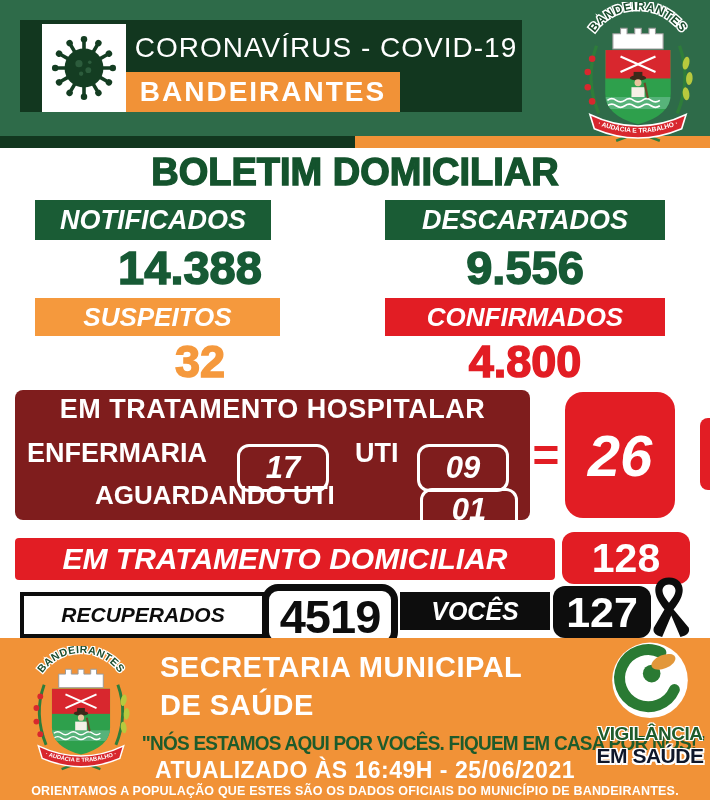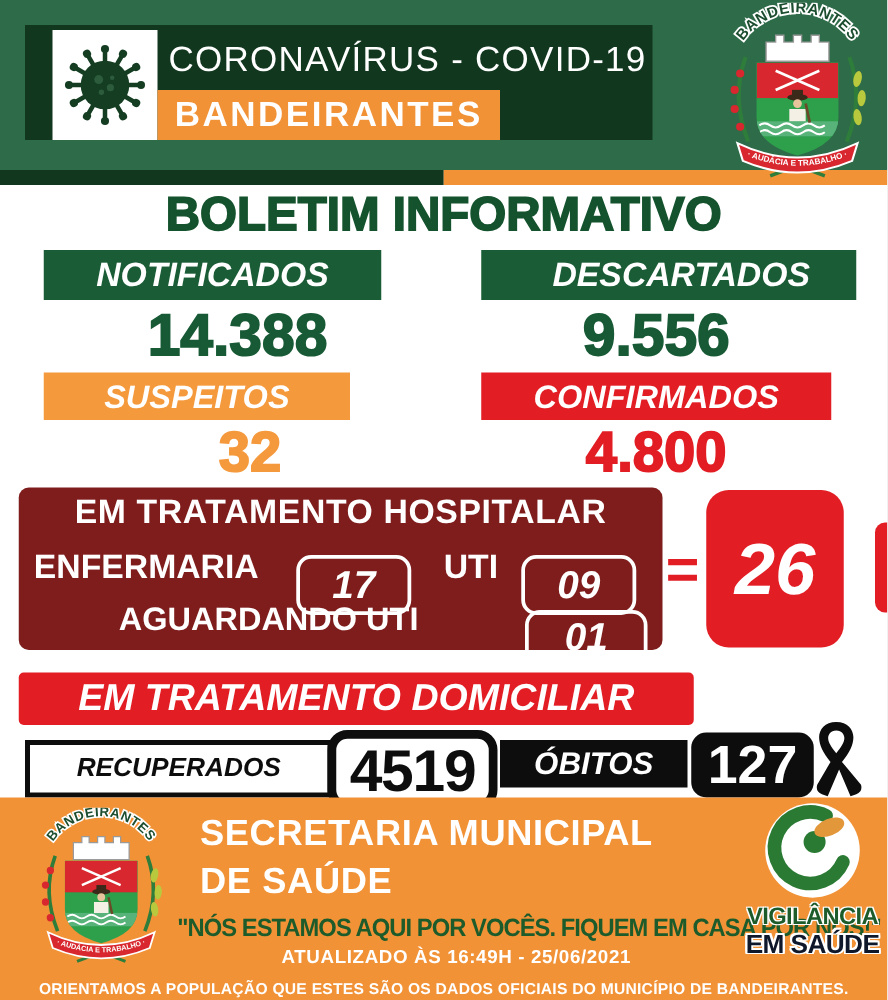--- a/index.html
+++ b/index.html
@@ -27,22 +27,22 @@
   .crest-header{position:absolute;top:2px;left:572px;width:132px;height:142px;z-index:4;}
   .crest-header svg,.crest-footer svg{width:100%;height:100%;}
   
   .bulletin-title{
     position:absolute;top:150px;left:0;width:710px;height:44px;text-align:center;
     color:#14532d;font-size:38px;font-weight:bold;letter-spacing:0px;line-height:44px;
     -webkit-text-stroke:1.4px #14532d;
   }
   .bar{position:absolute;display:flex;align-items:center;justify-content:center;
        color:#fff;font-style:italic;font-weight:bold;white-space:nowrap;}
-  .bar-notificados{top:200px;left:35px;width:270px;height:40px;background:#1a5c35;font-size:27px;}
-  .bar-descartados{top:200px;left:385px;width:280px;height:40px;background:#1a5c35;font-size:27px;padding-left:20px;}
+  .bar-notificados{top:200px;left:35px;width:236px;height:40px;background:#1a5c35;font-size:27px;}
+  .bar-descartados{top:200px;left:385px;width:280px;height:40px;background:#1a5c35;font-size:27px;}
   .bar-suspeitos{top:298px;left:35px;width:245px;height:38px;background:#f5993d;font-size:26px;}
   .bar-confirmados{top:298px;left:385px;width:280px;height:38px;background:#e21d24;font-size:26px;}
   .stat-value{position:absolute;text-align:center;font-weight:bold;white-space:nowrap;}
   .val-notificados{top:240px;left:25px;width:330px;height:52px;font-size:47px;color:#175a35;-webkit-text-stroke:1.5px #175a35;}
   .val-descartados{top:240px;left:385px;width:280px;height:52px;font-size:47px;color:#175a35;-webkit-text-stroke:1.5px #175a35;}
   .val-suspeitos{top:336px;left:25px;width:350px;height:50px;font-size:45px;color:#f5993d;-webkit-text-stroke:1.5px #f5993d;}
   .val-confirmados{top:336px;left:385px;width:280px;height:50px;font-size:45px;color:#e21d24;-webkit-text-stroke:1.5px #e21d24;}
   
   .hospital-panel{position:absolute;top:390px;left:15px;width:515px;height:130px;background:#7f1d1d;border-radius:8px;color:#fff;}
   .hosp-title{position:absolute;top:4px;left:0;width:100%;text-align:center;font-size:27px;font-weight:bold;letter-spacing:0.5px;white-space:nowrap;}
@@ -85,21 +85,21 @@
   .mourning-ribbon{position:absolute;top:576px;left:646px;width:46px;height:64px;}
   .mourning-ribbon svg{width:100%;height:100%;}
   
   .footer{position:absolute;top:638px;left:0;width:710px;height:162px;background:#f19237;}
   .crest-footer{position:absolute;top:8px;left:20px;width:122px;height:126px;}
   .org-title{position:absolute;top:10px;left:160px;width:400px;
              color:#ffffff;font-size:29px;font-weight:bold;line-height:38px;letter-spacing:0.5px;}
   .quote{position:absolute;top:94px;left:130px;width:470px;text-align:center;
          color:#1e5b2b;font-size:20px;font-weight:bold;letter-spacing:-0.8px;white-space:nowrap;transform:scaleX(0.95);}
   .updated{position:absolute;top:119px;left:130px;width:470px;text-align:center;
-           color:#ffffff;font-size:15px;font-weight:bold;letter-spacing:0.5px;white-space:nowrap;}
+           color:#ffffff;font-size:23px;font-weight:bold;letter-spacing:0.5px;white-space:nowrap;}
   .disclaimer{position:absolute;top:146px;left:0;width:710px;text-align:center;
               color:#ffffff;font-size:12.5px;font-weight:bold;letter-spacing:0.2px;white-space:nowrap;}
   .vigilancia{position:absolute;top:2px;left:594px;width:112px;text-align:center;}
   .vigilancia svg{width:84px;height:84px;display:block;margin:0 auto;}
   .vig-line1{color:#1e5b2b;font-size:19px;font-weight:bold;letter-spacing:-0.5px;line-height:20px;
              text-shadow:-1px -1px 0 #fff,1px -1px 0 #fff,-1px 1px 0 #fff,1px 1px 0 #fff;}
   .vig-line2{color:#0f172a;font-size:21px;font-weight:bold;letter-spacing:-0.5px;line-height:23px;
              text-shadow:-1.5px -1.5px 0 #fff,1.5px -1.5px 0 #fff,-1.5px 1.5px 0 #fff,1.5px 1.5px 0 #fff,0 -1.5px 0 #fff,0 1.5px 0 #fff,-1.5px 0 0 #fff,1.5px 0 0 #fff;}
 </style>
 </head>
@@ -202,21 +202,21 @@
     <div class="city-band">BANDEIRANTES</div>
     <div class="crest-header">
       <svg>
           <use href="#sym-crest"></use>
         </svg>
     </div>
   </div>
   <div class="divider-left"></div>
   <div class="divider-right"></div>
 
-  <div class="bulletin-title">BOLETIM INFORMATIVO</div>
+  <div class="bulletin-title">BOLETIM DOMICILIAR</div>
 
   <div class="bar bar-notificados">NOTIFICADOS</div>
   <div class="bar bar-descartados">DESCARTADOS</div>
   <div class="stat-value val-notificados">14.388</div>
   <div class="stat-value val-descartados">9.556</div>
   <div class="bar bar-suspeitos">SUSPEITOS</div>
   <div class="bar bar-confirmados">CONFIRMADOS</div>
   <div class="stat-value val-suspeitos">32</div>
   <div class="stat-value val-confirmados">4.800</div>
 
@@ -227,24 +227,25 @@
     <div class="hosp-label lbl-uti">UTI</div>
     <div class="num-box box-uti">09</div>
     <div class="hosp-label lbl-aguardando">AGUARDANDO UTI</div>
     <div class="num-box box-aguardando">01</div>
   </div>
   <div class="equals-sign">=</div>
   <div class="hospital-total">26</div>
   <div class="edge-sliver"></div>
 
   <div class="domiciliar-bar">EM TRATAMENTO DOMICILIAR</div>
+  <div class="domiciliar-badge">128</div>
 
   <div class="recuperados-bar">RECUPERADOS</div>
   <div class="recuperados-badge">4519</div>
-  <div class="obitos-bar">ÓBITOS</div>
+  <div class="obitos-bar">VOCÊS</div>
   <div class="obitos-badge">127</div>
   <div class="mourning-ribbon">
     <svg>
         <use href="#sym-ribbon"></use>
       </svg>
   </div>
 
   <div class="footer">
     <div class="crest-footer">
       <svg>

